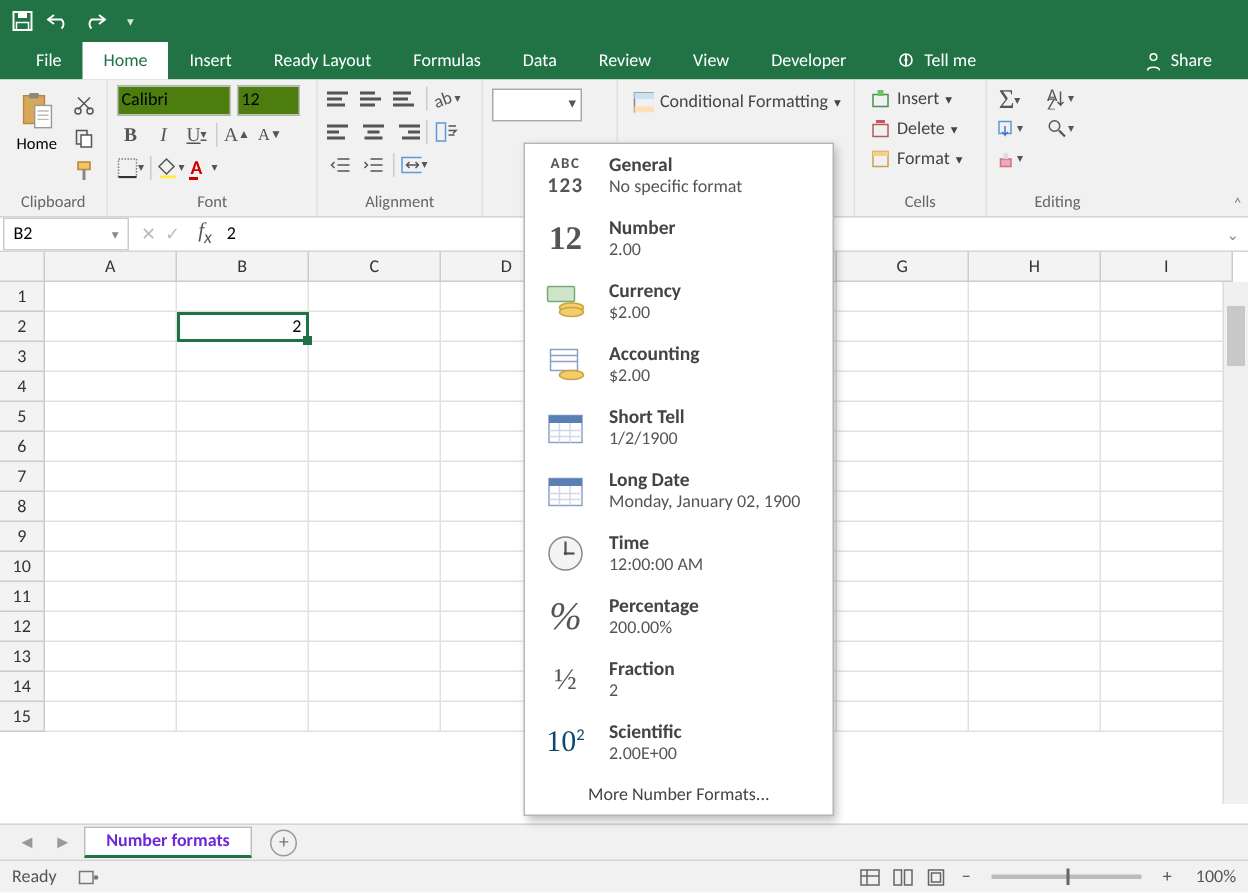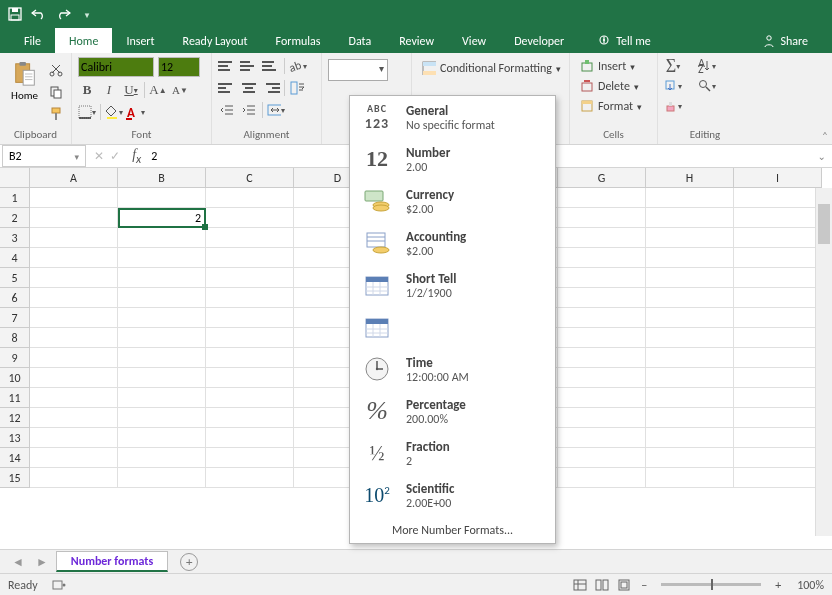--- a/index.html
+++ b/index.html
@@ -673,20 +673,24 @@
         <div class="dd-icon">
           <svg width="26" height="24">
             <rect x="2" y="4" width="22" height="18" fill="#fff" stroke="#8aa0c8"></rect>
             <rect x="2" y="4" width="22" height="5" fill="#5b7fb5"></rect>
             <line x1="9" y1="9" x2="9" y2="22" stroke="#d0d8e8"></line>
             <line x1="16" y1="9" x2="16" y2="22" stroke="#d0d8e8"></line>
             <line x1="2" y1="14" x2="24" y2="14" stroke="#d0d8e8"></line>
             <line x1="2" y1="18" x2="24" y2="18" stroke="#d0d8e8"></line>
           </svg>
         </div>
+        <div class="dd-text">
+          <div class="t">Long Date</div>
+          <div class="s">Monday, January 02, 1900</div>
+        </div>
       </div>
       <div class="dd-item">
         <div class="dd-icon">
           <svg width="26" height="26">
             <circle cx="13" cy="13" r="11" fill="#f4f4f4" stroke="#888"></circle>
             <line x1="13" y1="13" x2="13" y2="5" stroke="#555" stroke-width="1.5"></line>
             <line x1="13" y1="13" x2="19" y2="13" stroke="#555" stroke-width="1.5"></line>
             <circle cx="13" cy="13" r="1.2" fill="#555"></circle>
           </svg>
         </div>

